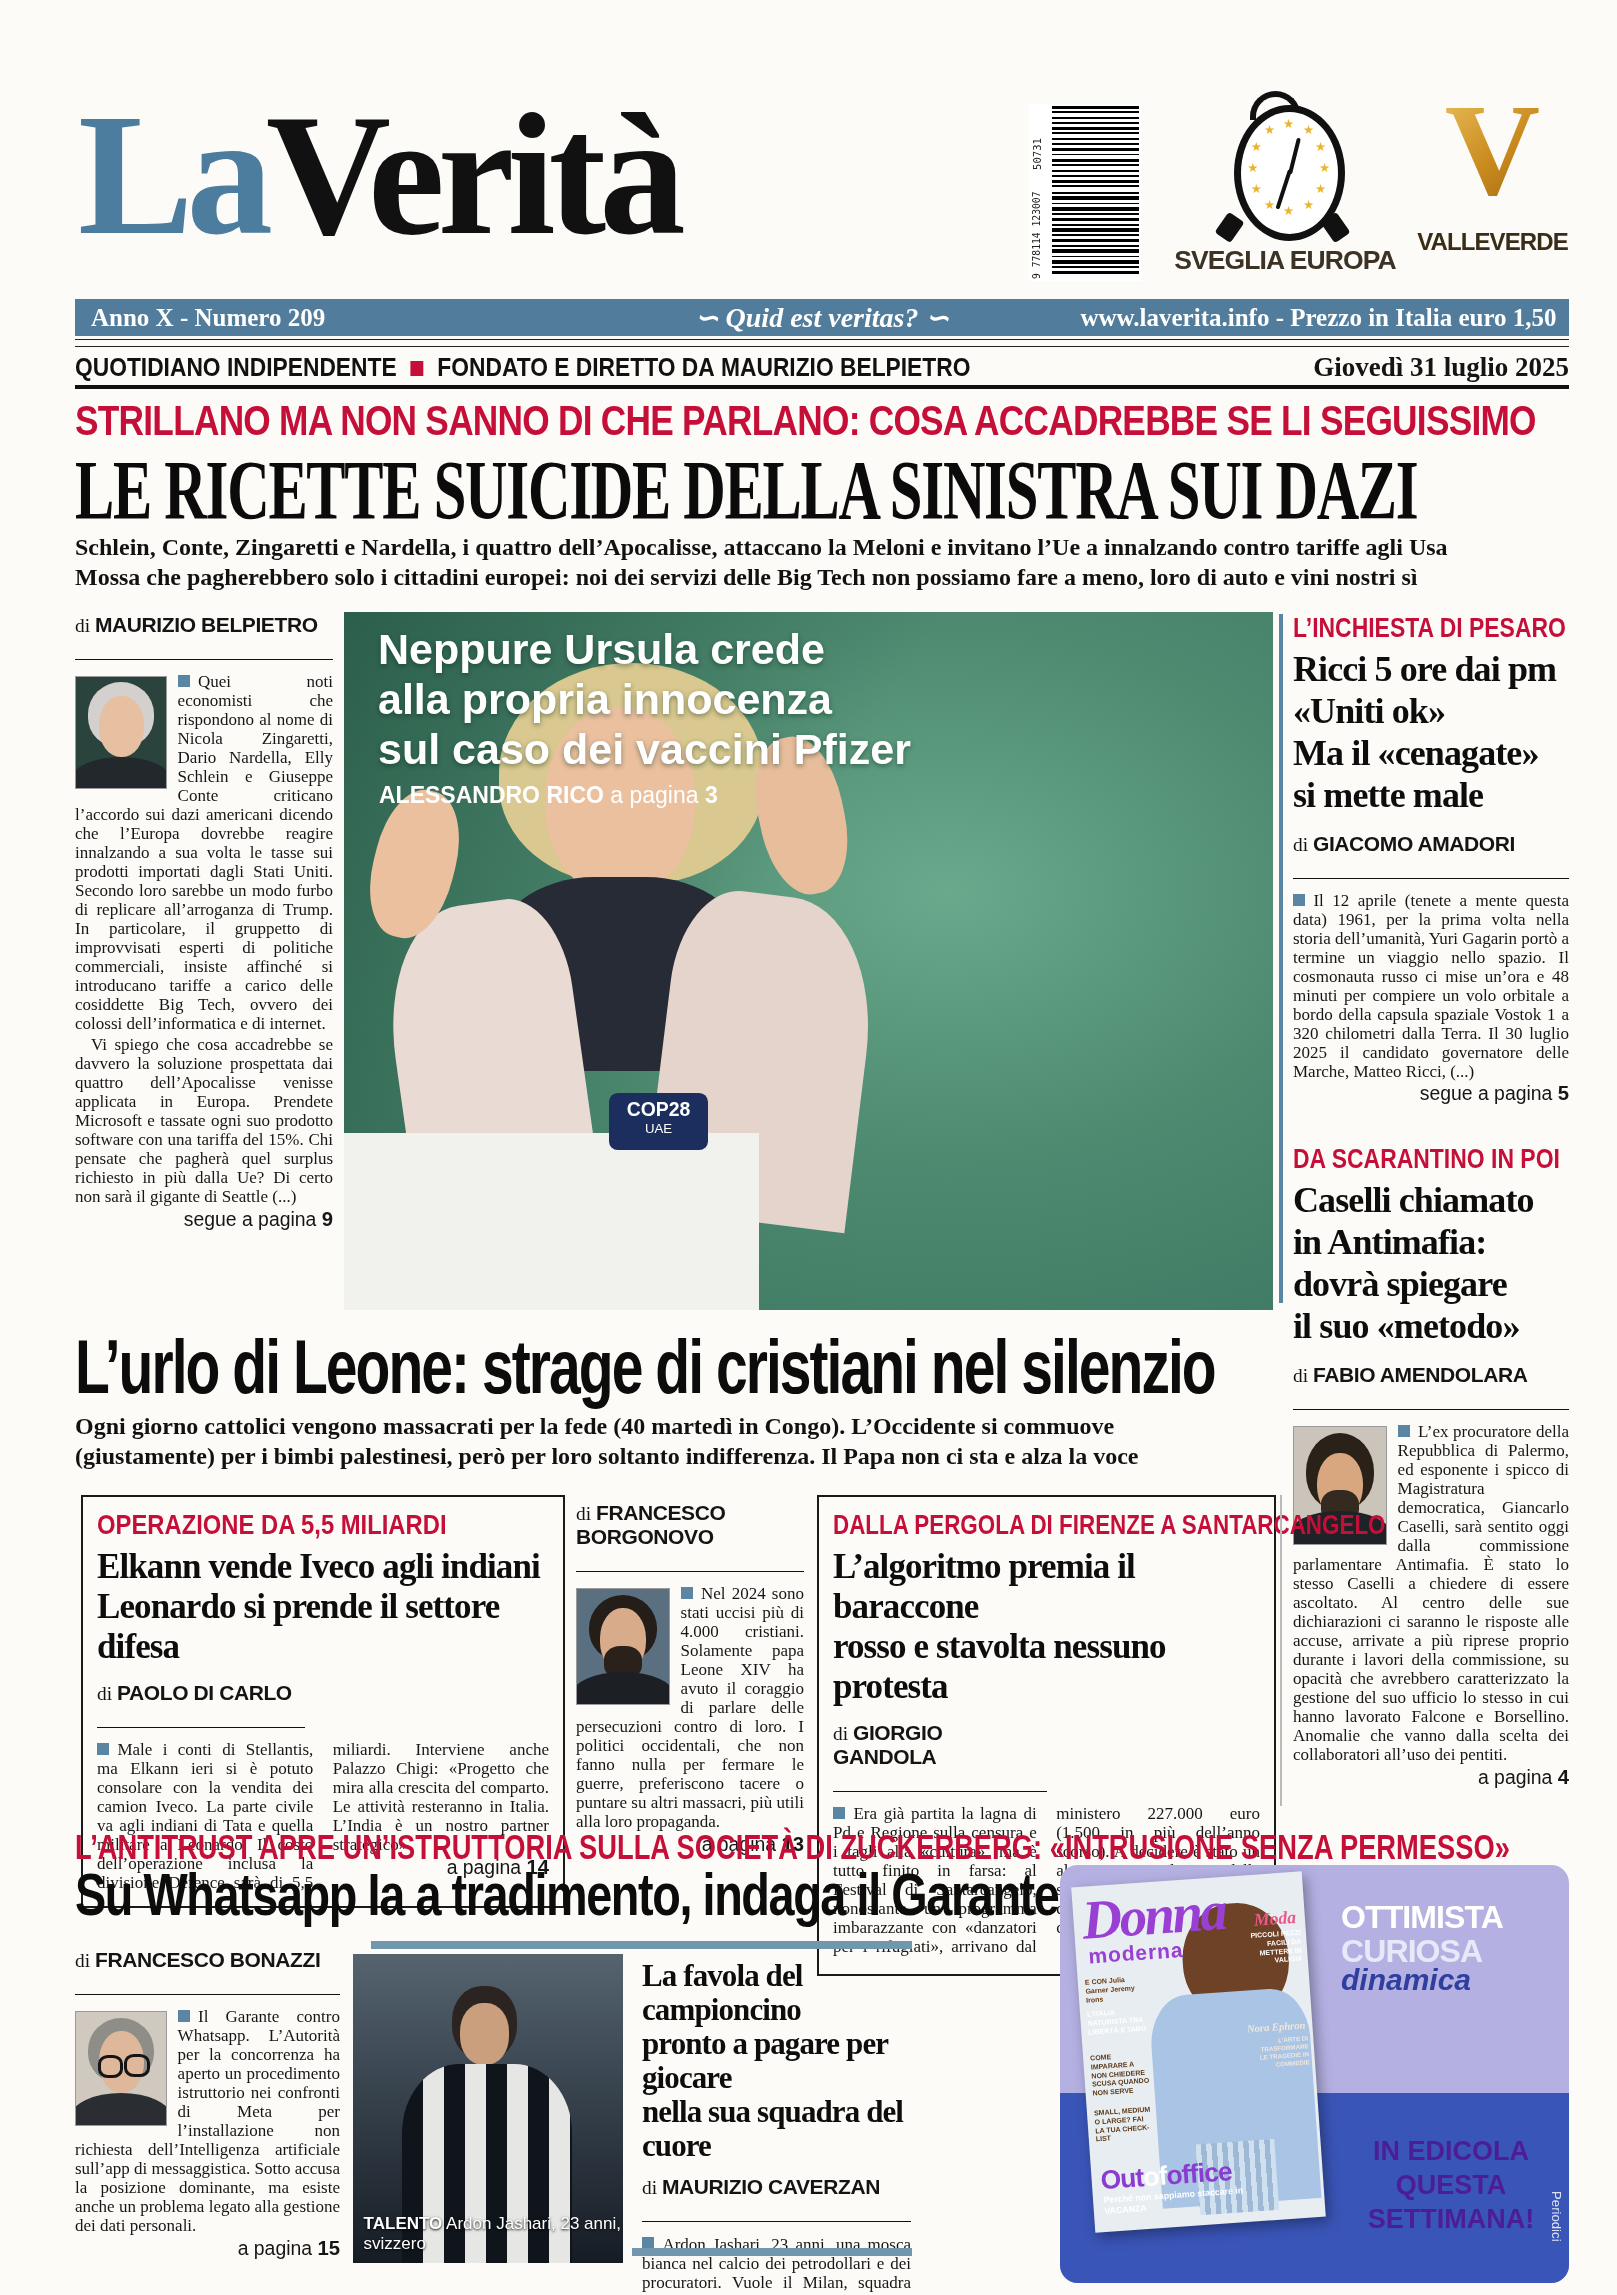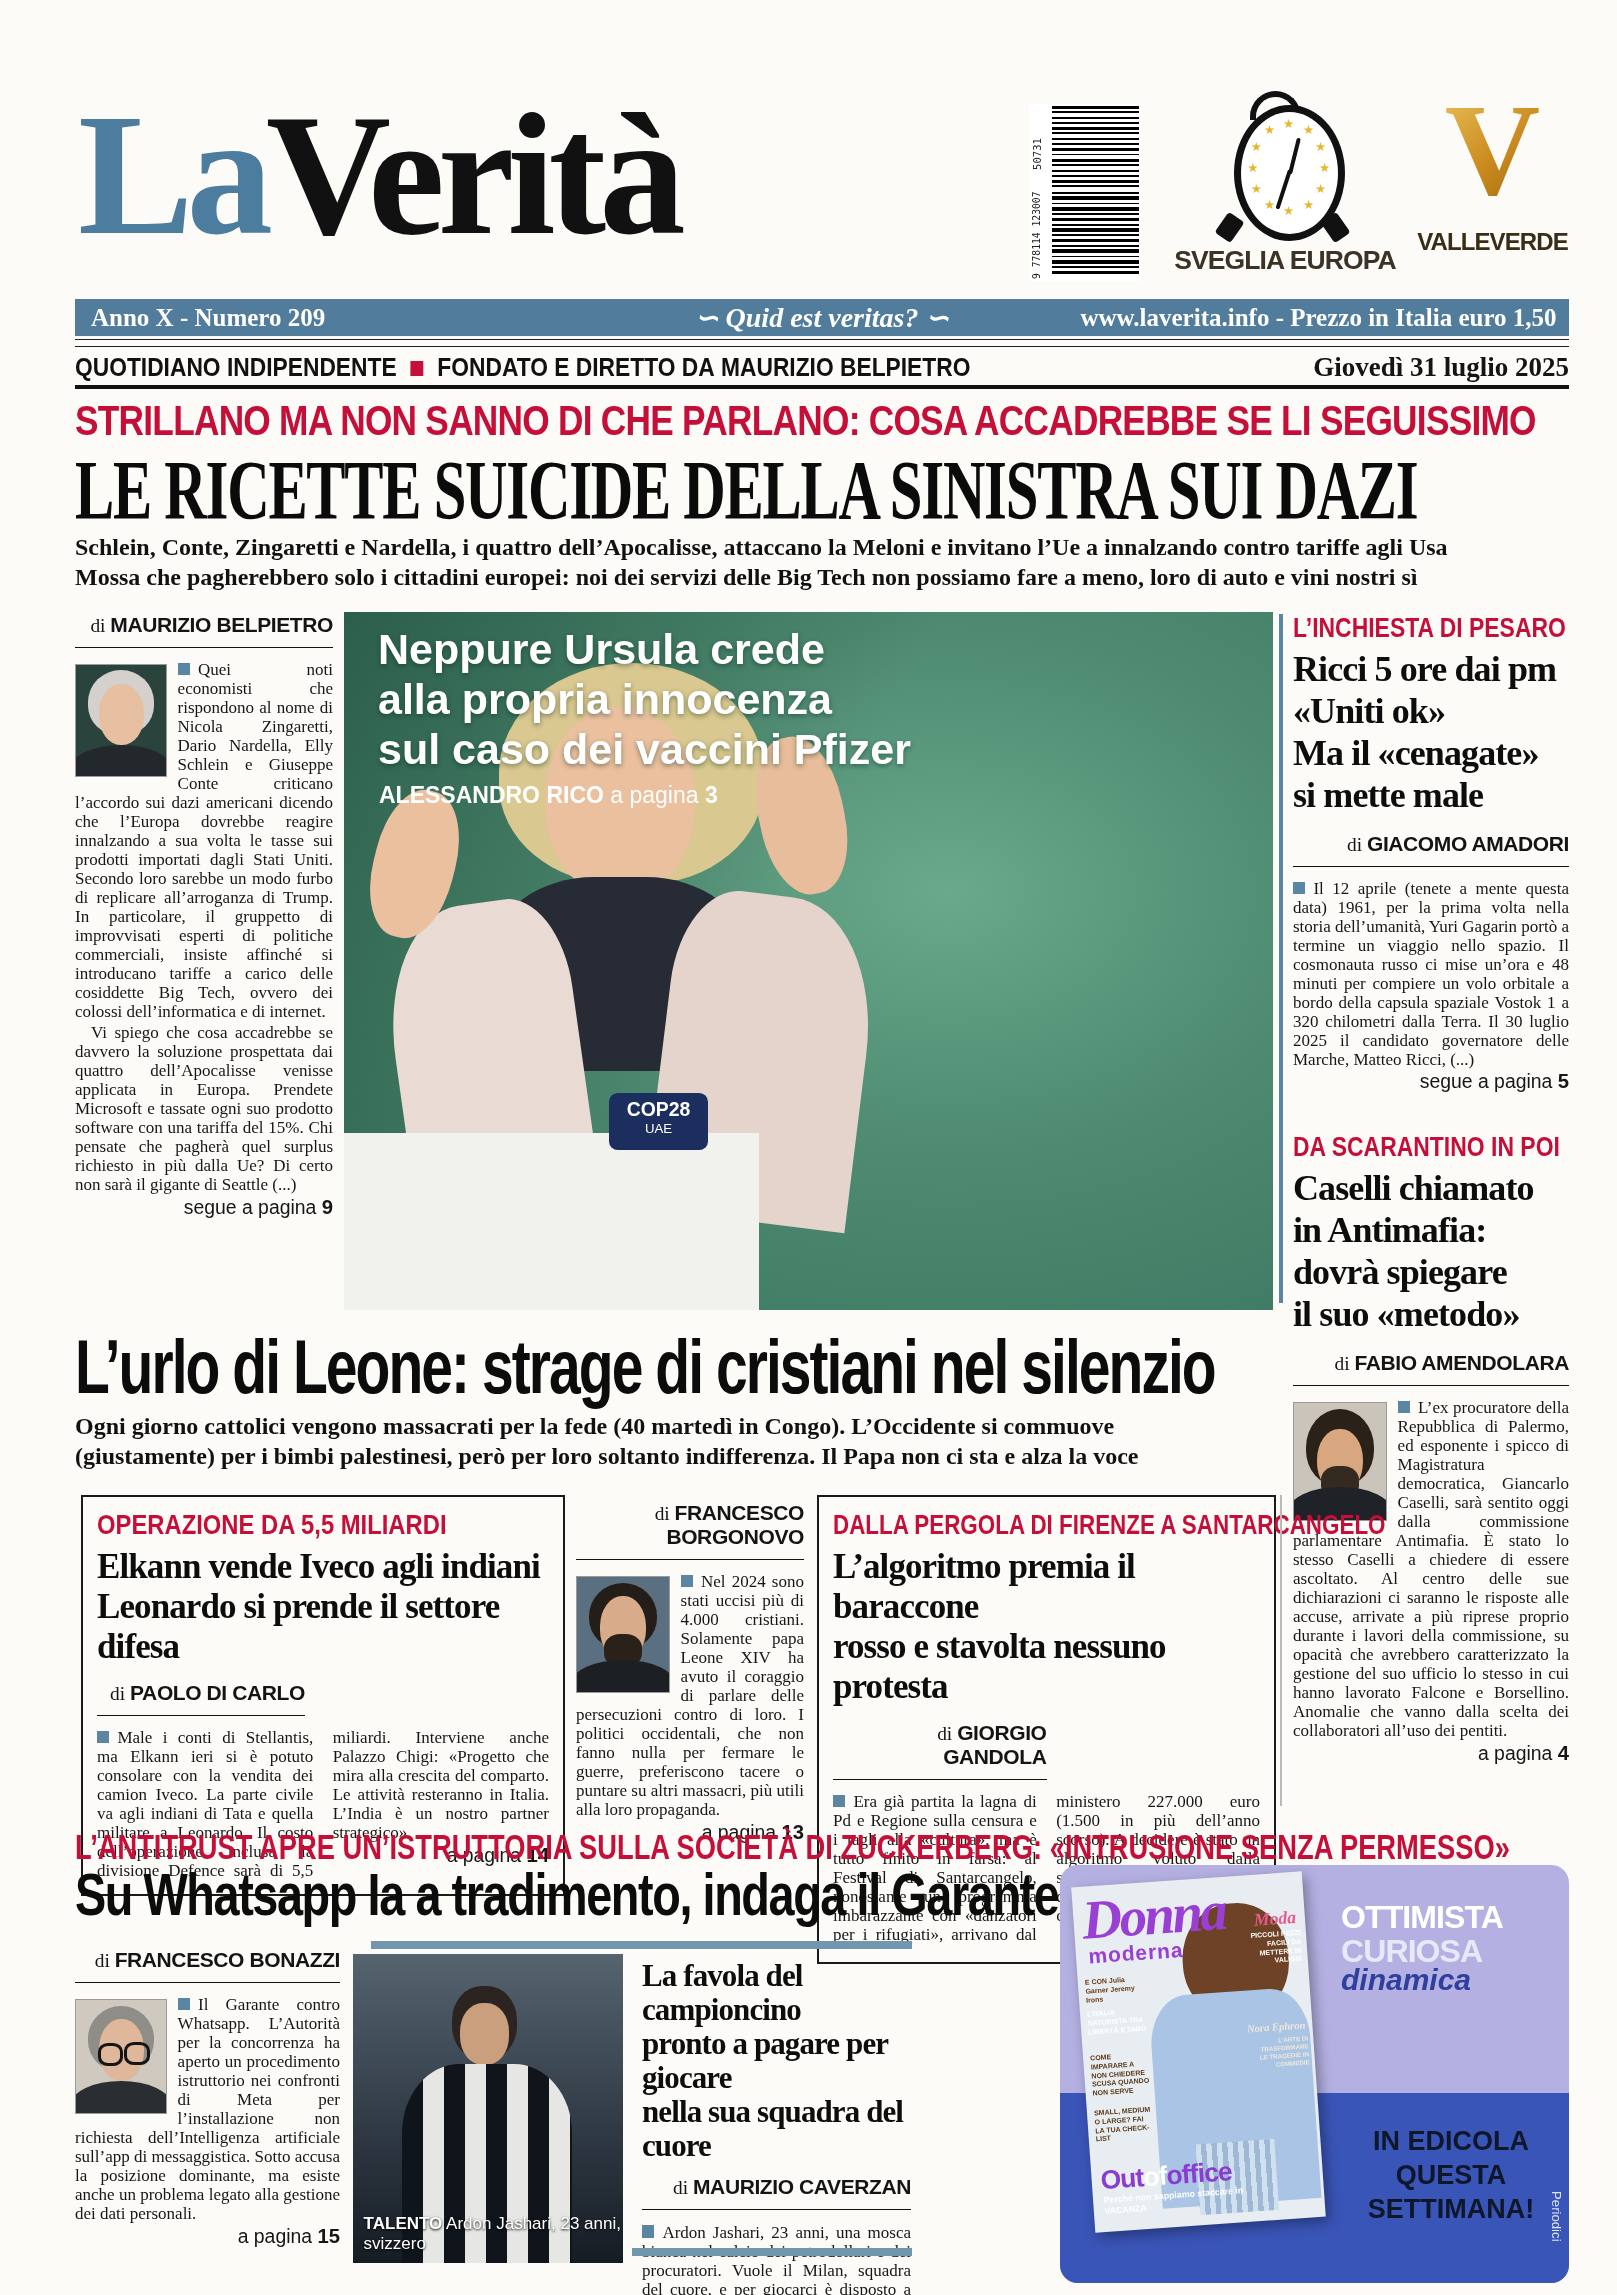--- a/index.html
+++ b/index.html
@@ -7,21 +7,21 @@
         font-family:"Liberation Serif",serif;color:#141414;}
   .abs{position:absolute;}
   .sans{font-family:"Liberation Sans",sans-serif;}
   .cond{display:inline-block;transform-origin:0 50%;white-space:nowrap;}
   .kicker{font-family:"Liberation Sans",sans-serif;font-weight:bold;color:#c50f38;}
   .deck{font-weight:bold;font-size:24px;line-height:30px;color:#111;}
   .body-text{font-size:17px;line-height:19px;text-align:justify;color:#161616;}
   .body-text p{margin:0 0 0 0;}
   .body-text p + p{text-indent:16px;margin-top:1.8px;}
   .bullet{display:inline-block;width:12.4px;height:12.4px;background:#5b86a3;margin-right:8px;}
-  .byline{font-size:19.4px;border-bottom:1.8px solid #111;padding-bottom:10px;margin-bottom:12.4px;text-align:right;}
+  .byline{font-size:19.4px;border-bottom:1.8px solid #111;padding-bottom:22px;margin-bottom:12.4px;}
   .byline .nm{font-family:"Liberation Sans",sans-serif;font-weight:bold;font-size:21px;letter-spacing:-0.4px;}
   .pagenote{font-family:"Liberation Sans",sans-serif;font-size:19.4px;text-align:right;margin-top:3.5px;}
   .pagenote b{font-size:20.3px;}
   .rail-head{font-weight:bold;font-size:36px;line-height:42px;color:#0d0d0d;letter-spacing:-0.9px;}
   .box{border:2.6px solid #1a1a1a;background:#fcfbf8;}
   .box-head{font-weight:bold;font-size:35px;line-height:40px;color:#0d0d0d;letter-spacing:-0.9px;}
   .two-col{column-count:2;column-gap:19.4px;}
   .headshot{position:relative;overflow:hidden;border:0.9px solid #9a9a9a;float:left;margin:3.5px 10.6px 3.5px 0;}
   .hs-bg{position:absolute;inset:0;}
   .hs-hair{position:absolute;left:13%;top:5%;width:74%;height:58%;border-radius:50% 50% 46% 46%;}
@@ -318,21 +318,21 @@
 
   <div class="abs" style="left:1060px;top:1865px;width:509px;height:418px;border-radius:17.7px;overflow:hidden;background:#b4b0e2;">
     <div class="abs" style="left:0;top:228px;width:509px;height:190px;background:#3a55b8;"></div>
 
     <div class="abs sans" style="left:281px;top:35px;width:212px;line-height:34px;">
       <div style="font-weight:bold;font-size:32px;color:#fff;letter-spacing:-0.9px;">OTTIMISTA</div>
       <div style="font-weight:bold;font-size:32px;color:#e8e9f8;letter-spacing:-0.9px;">CURIOSA</div>
       <div style="font-style:italic;font-weight:bold;font-size:30px;color:#2e3f9e;margin-top:-5.3px;">dinamica</div>
     </div>
 
-    <div class="abs sans" style="left:291px;top:259px;width:200px;text-align:center;color:#0f172a;font-weight:bold;font-size:27px;line-height:34px;">
+    <div class="abs sans" style="left:291px;top:269px;width:200px;text-align:center;color:#4c1d95;font-weight:bold;font-size:27px;line-height:34px;">
       <div>IN EDICOLA</div>
       <div>QUESTA</div>
       <div>SETTIMANA!</div>
     </div>
     <div class="abs sans" style="right:5.3px;bottom:41px;color:#dfe2f5;font-size:13.2px;writing-mode:vertical-rl;">Periodici</div>
 
     <div class="abs" style="left:23px;top:14px;width:231px;height:346px;background:#e8edf2;transform:rotate(-4deg);box-shadow:3.5px 5.3px 12.4px rgba(0,0,0,.35);overflow:hidden;">
       <div class="abs" style="left:106px;top:26.5px;width:106px;height:115px;border-radius:48%;background:#6e4226;"></div>
       <div class="abs" style="left:69px;top:115px;width:159px;height:212px;border-radius:24% 24% 0 0;background:#a9c4e4;"></div>
       <div class="abs" style="left:106px;top:265px;width:79px;height:71px;background:repeating-linear-gradient(90deg,#cfe0ef 0 5.3px,#9fb8d6 5.3px 10.6px);"></div>

